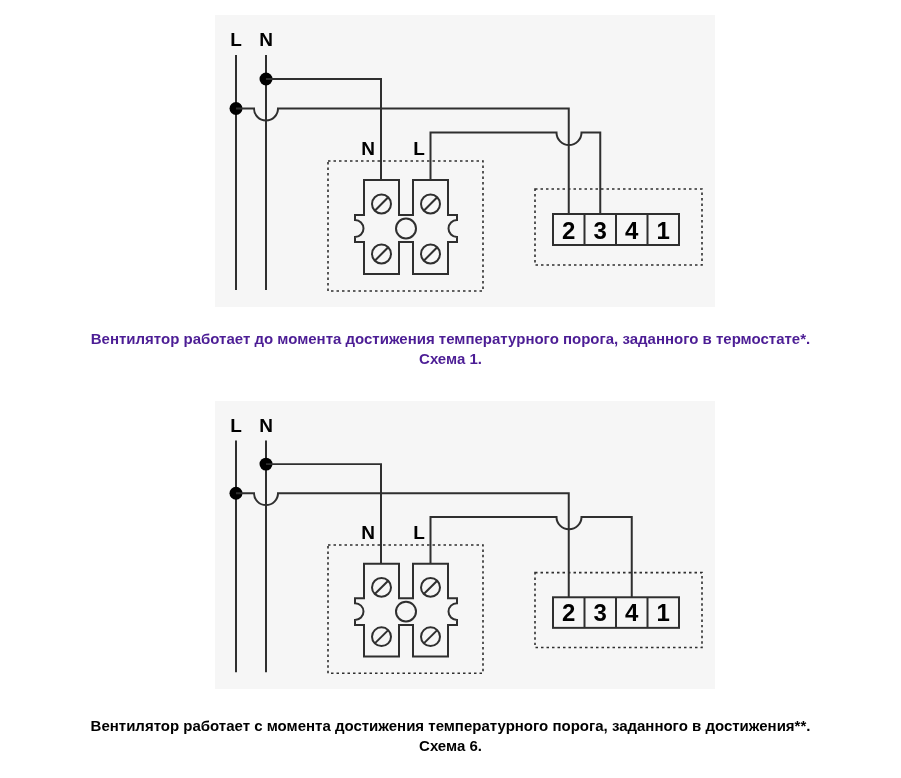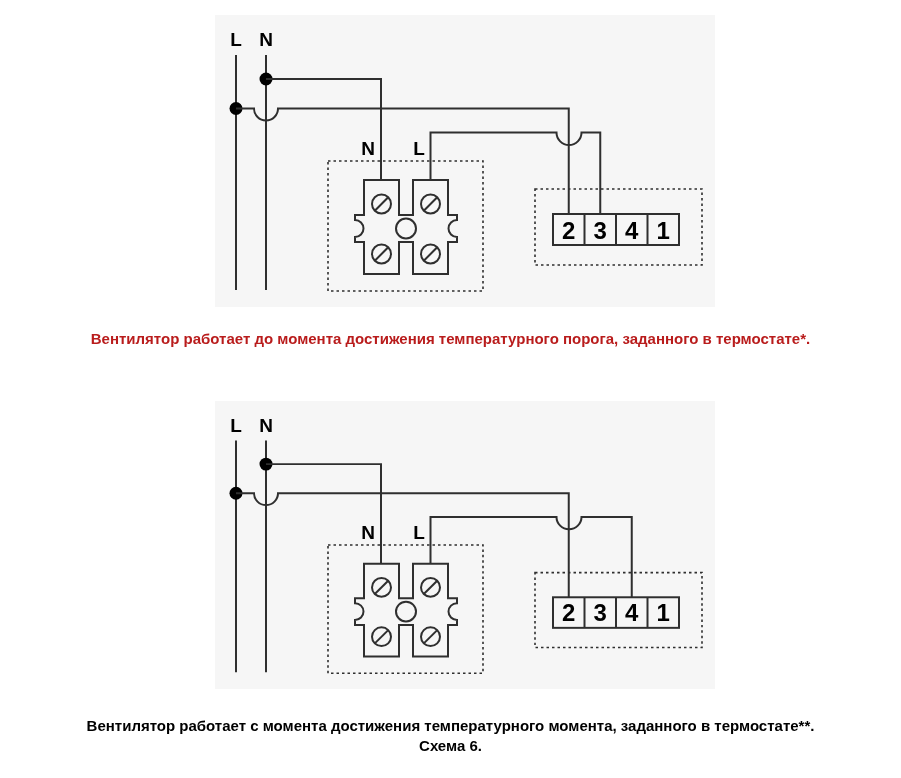--- a/index.html
+++ b/index.html
@@ -48,22 +48,23 @@
         <line x1="369.5" y1="199" x2="369.5" y2="230" stroke="#2f2f2f" stroke-width="2"></line>
         <line x1="401" y1="199" x2="401" y2="230" stroke="#2f2f2f" stroke-width="2"></line>
         <line x1="432.5" y1="199" x2="432.5" y2="230" stroke="#2f2f2f" stroke-width="2"></line>
         <text x="353.75" y="223.5" text-anchor="middle" font-size="24" font-weight="bold" fill="#000000" font-family="&quot;Liberation Sans&quot;, sans-serif">2</text>
         <text x="385.25" y="223.5" text-anchor="middle" font-size="24" font-weight="bold" fill="#000000" font-family="&quot;Liberation Sans&quot;, sans-serif">3</text>
         <text x="416.75" y="223.5" text-anchor="middle" font-size="24" font-weight="bold" fill="#000000" font-family="&quot;Liberation Sans&quot;, sans-serif">4</text>
         <text x="448.25" y="223.5" text-anchor="middle" font-size="24" font-weight="bold" fill="#000000" font-family="&quot;Liberation Sans&quot;, sans-serif">1</text>
       </svg>
   </div>
 
-  <div class="caption caption-1" style="color: #b91c1c; text-align: center;">
+  <div class="caption caption-1" style="color: #4c1d95; text-align: center;">
     <div>Вентилятор работает до момента достижения температурного порога, заданного в термостате*.</div>
+    <div>Схема 1.</div>
   </div>
 
   <div class="panel panel-2" style="background: rgb(246, 246, 246);">
     <svg class="schematic" viewBox="0 0 500 292" preserveAspectRatio="none">
         <text x="21" y="31" text-anchor="middle" font-size="19" font-weight="bold" fill="#000000" font-family="&quot;Liberation Sans&quot;, sans-serif">L</text>
         <text x="51" y="31" text-anchor="middle" font-size="19" font-weight="bold" fill="#000000" font-family="&quot;Liberation Sans&quot;, sans-serif">N</text>
         <path stroke="#2f2f2f" stroke-width="2" fill="none" d="M21 40 V275"></path>
         <path stroke="#2f2f2f" stroke-width="2" fill="none" d="M51 40 V275"></path>
         <circle cx="51" cy="64" r="6.5" fill="#000000"></circle>
         <circle cx="21" cy="93.5" r="6.5" fill="#000000"></circle>
@@ -89,17 +90,17 @@
         <line x1="401" y1="199" x2="401" y2="230" stroke="#2f2f2f" stroke-width="2"></line>
         <line x1="432.5" y1="199" x2="432.5" y2="230" stroke="#2f2f2f" stroke-width="2"></line>
         <text x="353.75" y="223.5" text-anchor="middle" font-size="24" font-weight="bold" fill="#000000" font-family="&quot;Liberation Sans&quot;, sans-serif">2</text>
         <text x="385.25" y="223.5" text-anchor="middle" font-size="24" font-weight="bold" fill="#000000" font-family="&quot;Liberation Sans&quot;, sans-serif">3</text>
         <text x="416.75" y="223.5" text-anchor="middle" font-size="24" font-weight="bold" fill="#000000" font-family="&quot;Liberation Sans&quot;, sans-serif">4</text>
         <text x="448.25" y="223.5" text-anchor="middle" font-size="24" font-weight="bold" fill="#000000" font-family="&quot;Liberation Sans&quot;, sans-serif">1</text>
       </svg>
   </div>
 
   <div class="caption caption-2" style="color: rgb(0, 0, 0);">
-    <div>Вентилятор работает с момента достижения температурного момента, заданного в термостате**.</div>
+    <div>Вентилятор работает с момента достижения температурного порога, заданного в достижения**.</div>
     <div>Схема 6.</div>
   </div>
 
 </div>
 
 </body></html>

